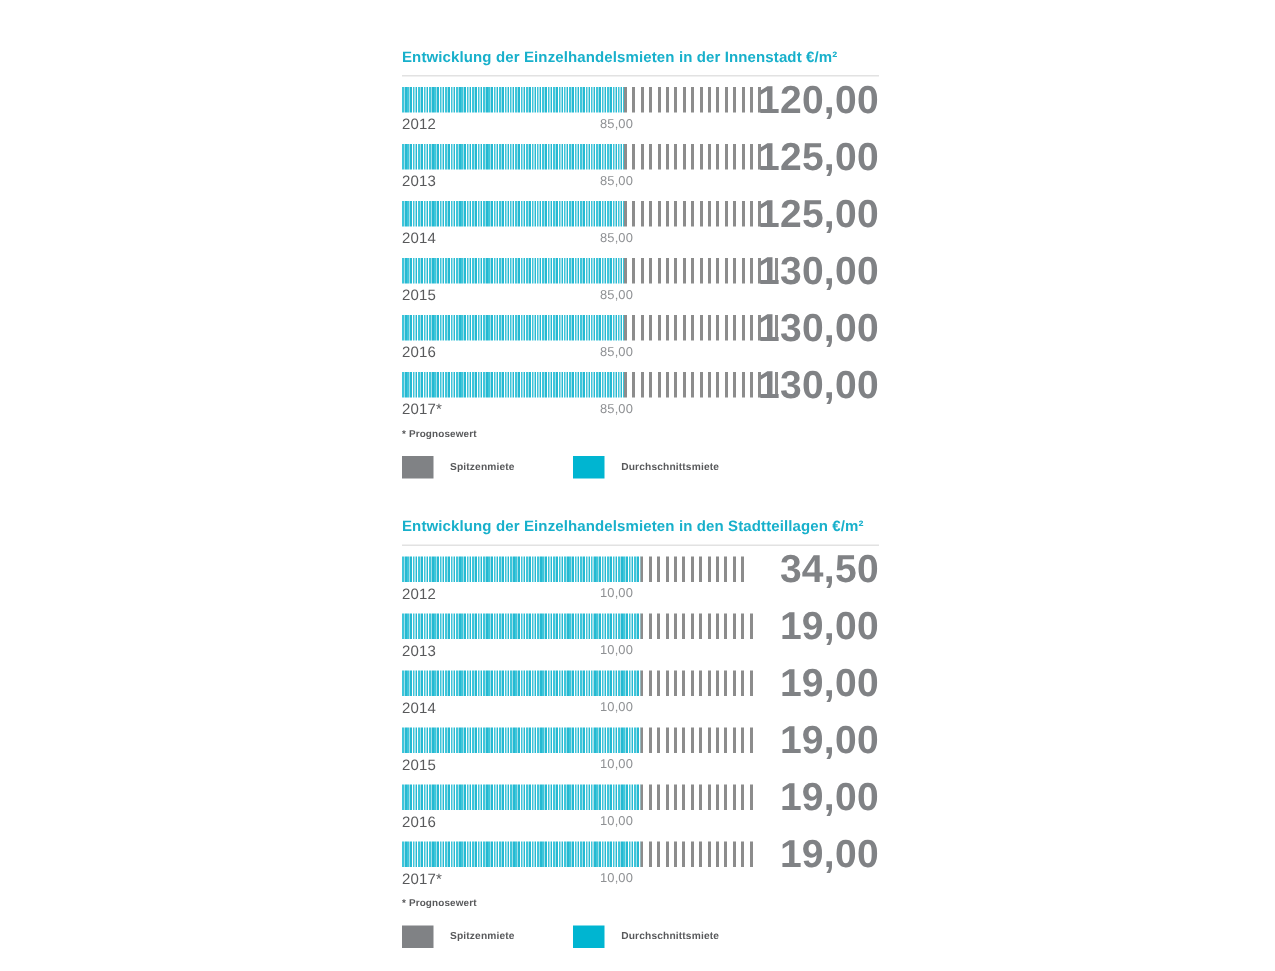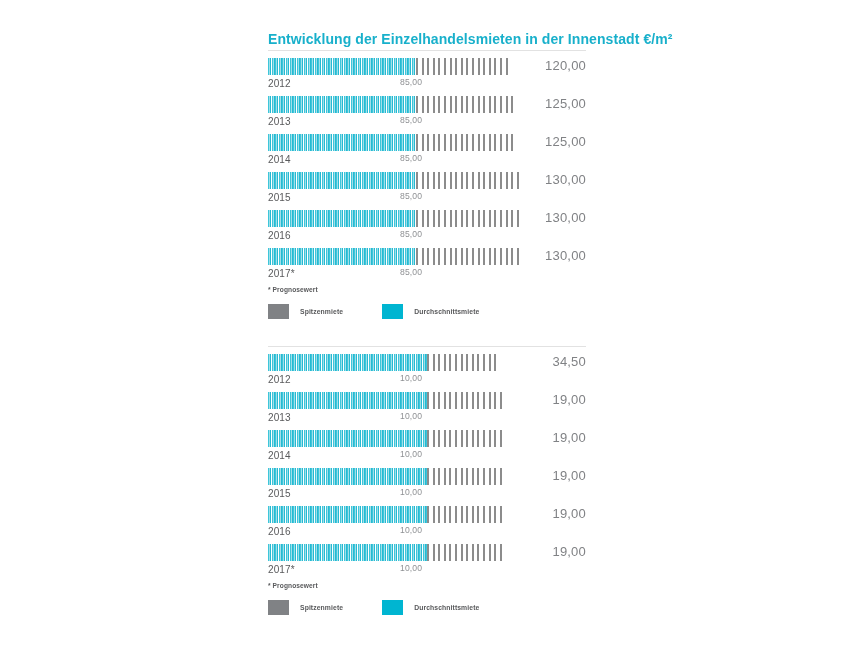--- a/index.html
+++ b/index.html
@@ -22,21 +22,21 @@
     width: 318px;
   }
 
   
   .chart-block { position: relative; }
   .chart-block.first { margin-top: 33px; }
   .chart-block.second { margin-top: 27px; }
 
   .chart-title {
     color: #18b0cb;
-    font-size: 14px;
+    font-size: 10px;
     font-weight: bold;
     letter-spacing: 0.08px;
     line-height: 12px;
     white-space: nowrap;
   }
 
   .title-rule {
     margin-top: 5px;
     height: 1px;
     background: #e2e2e2;
@@ -98,24 +98,25 @@
     top: 19px;
     font-size: 8.6px;
     color: #8f9194;
     letter-spacing: 0.1px;
   }
 
   .peak-value {
     position: absolute;
     right: 0;
     top: -4px;
-    font-size: 13px;
+    font-size: 26px;
     color: #808285;
     letter-spacing: 0.2px;
     line-height: 24px;
+    font-weight: bold;
   }
 
   .footnote {
     font-size: 6.6px;
     font-weight: bold;
     color: #58595b;
     letter-spacing: 0.1px;
     margin-top: 0px;
   }
 
@@ -223,20 +224,21 @@
         <span class="legend-label">Spitzenmiete</span>
       </div>
       <div class="legend-item second-item">
         <span class="swatch avg"></span>
         <span class="legend-label">Durchschnittsmiete</span>
       </div>
     </div>
   </div>
 
   <div class="chart-block second">
+    <div class="chart-title">Entwicklung der Einzelhandelsmieten in den Stadtteillagen €/m²</div>
     <div class="title-rule"></div>
 
     <div class="rows">
 
       <div class="row">
         <div class="bar-area">
           <div class="seg-avg" style="width:159px"></div>
           <div class="seg-peak" style="left:159px;width:73px"></div>
         </div>
         <div class="year">2012</div>

